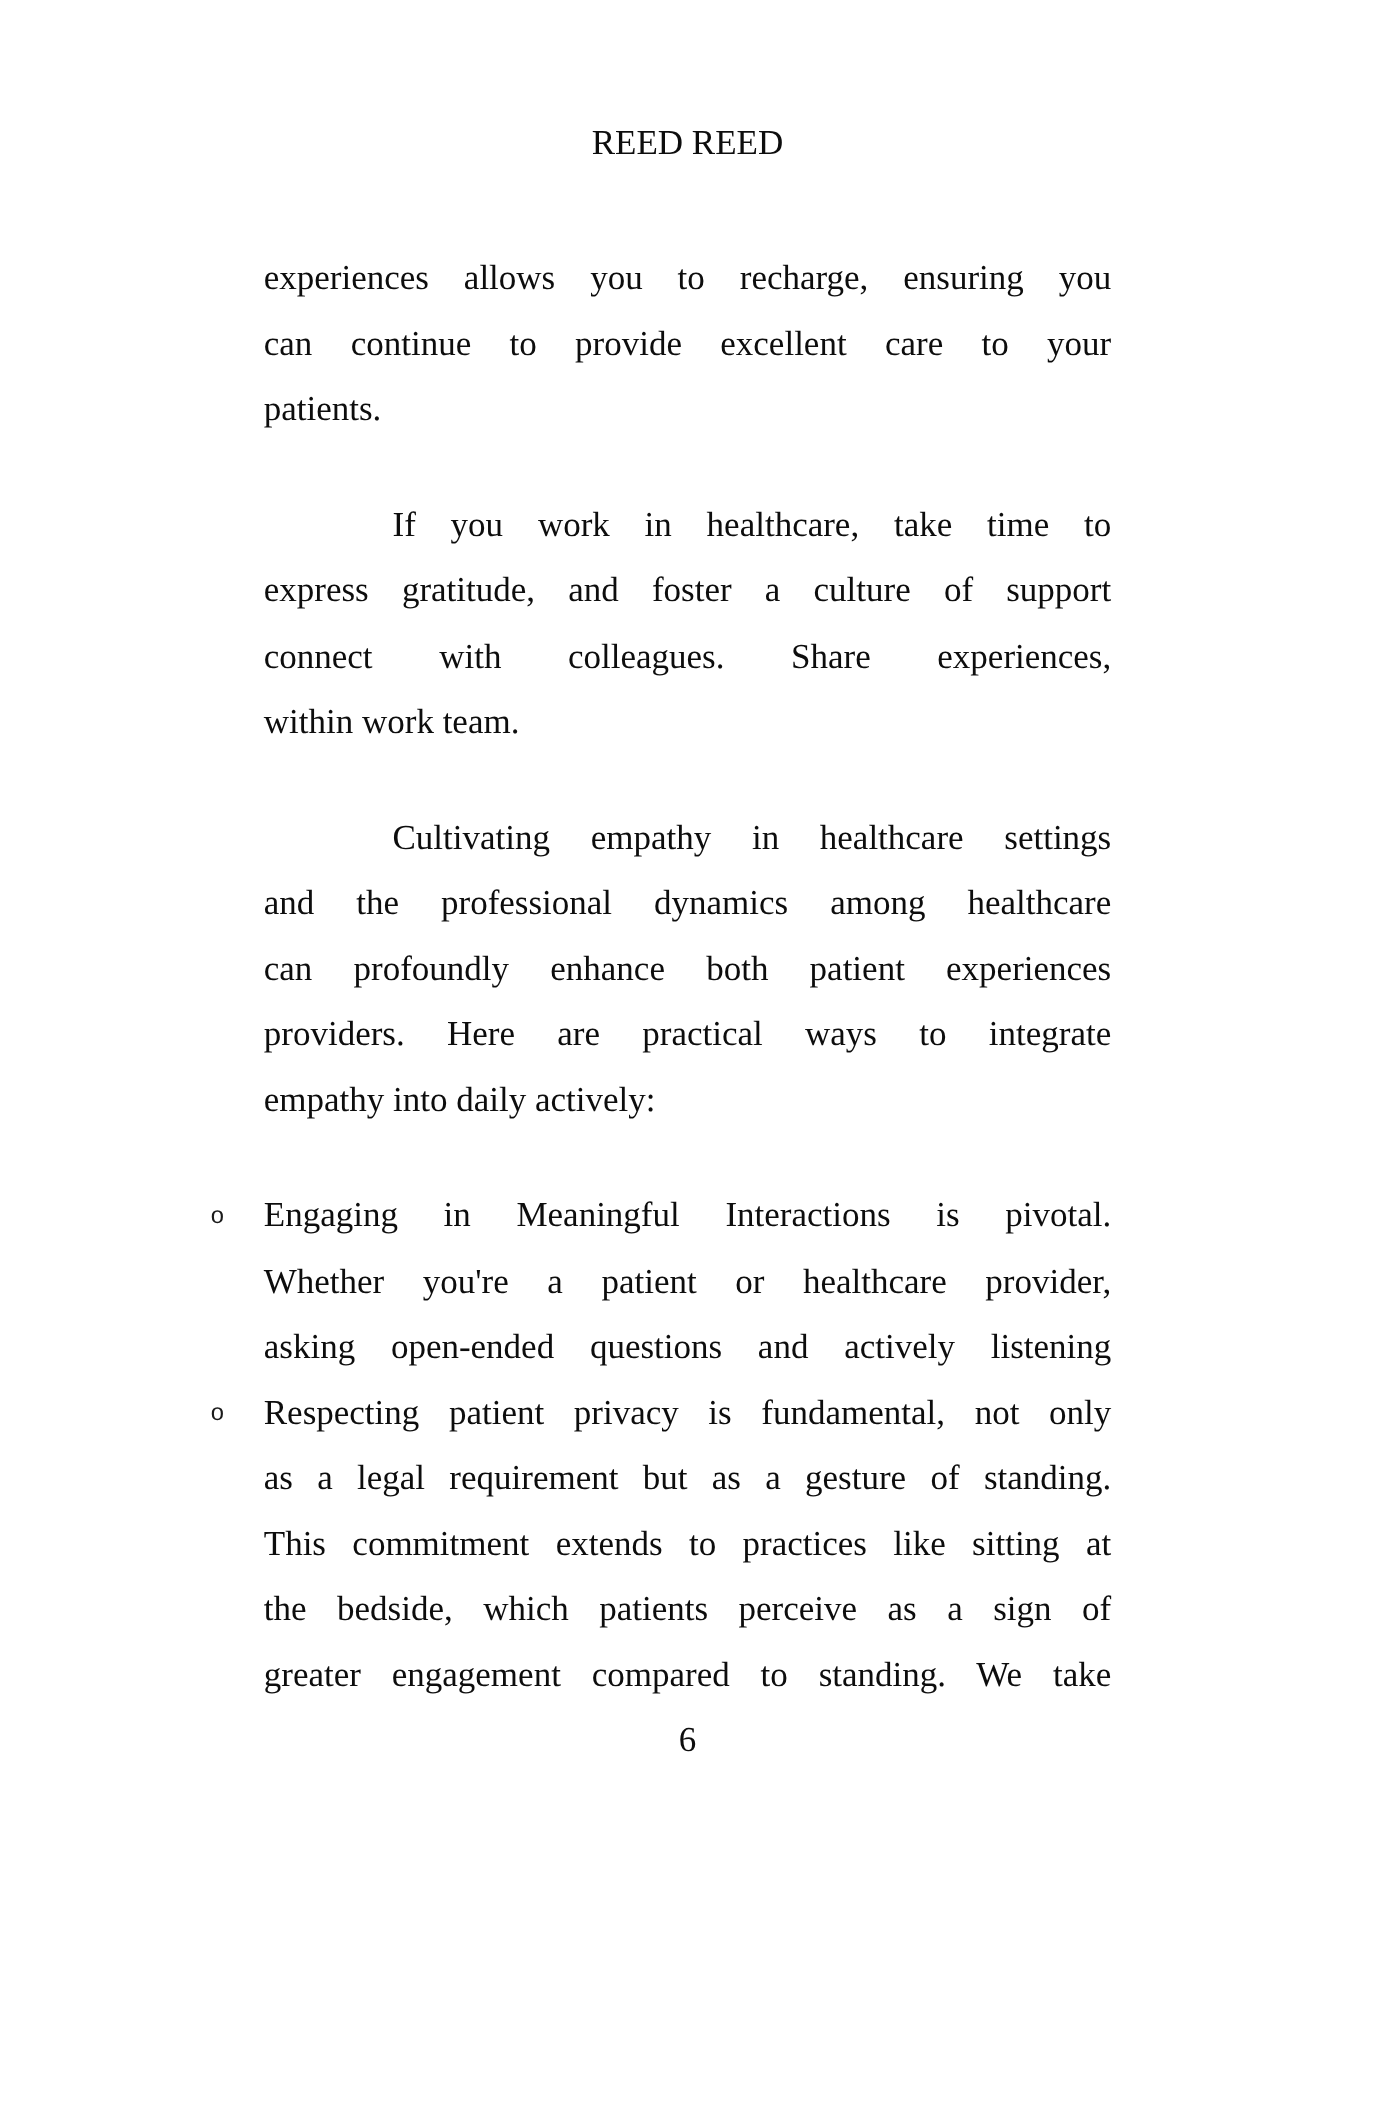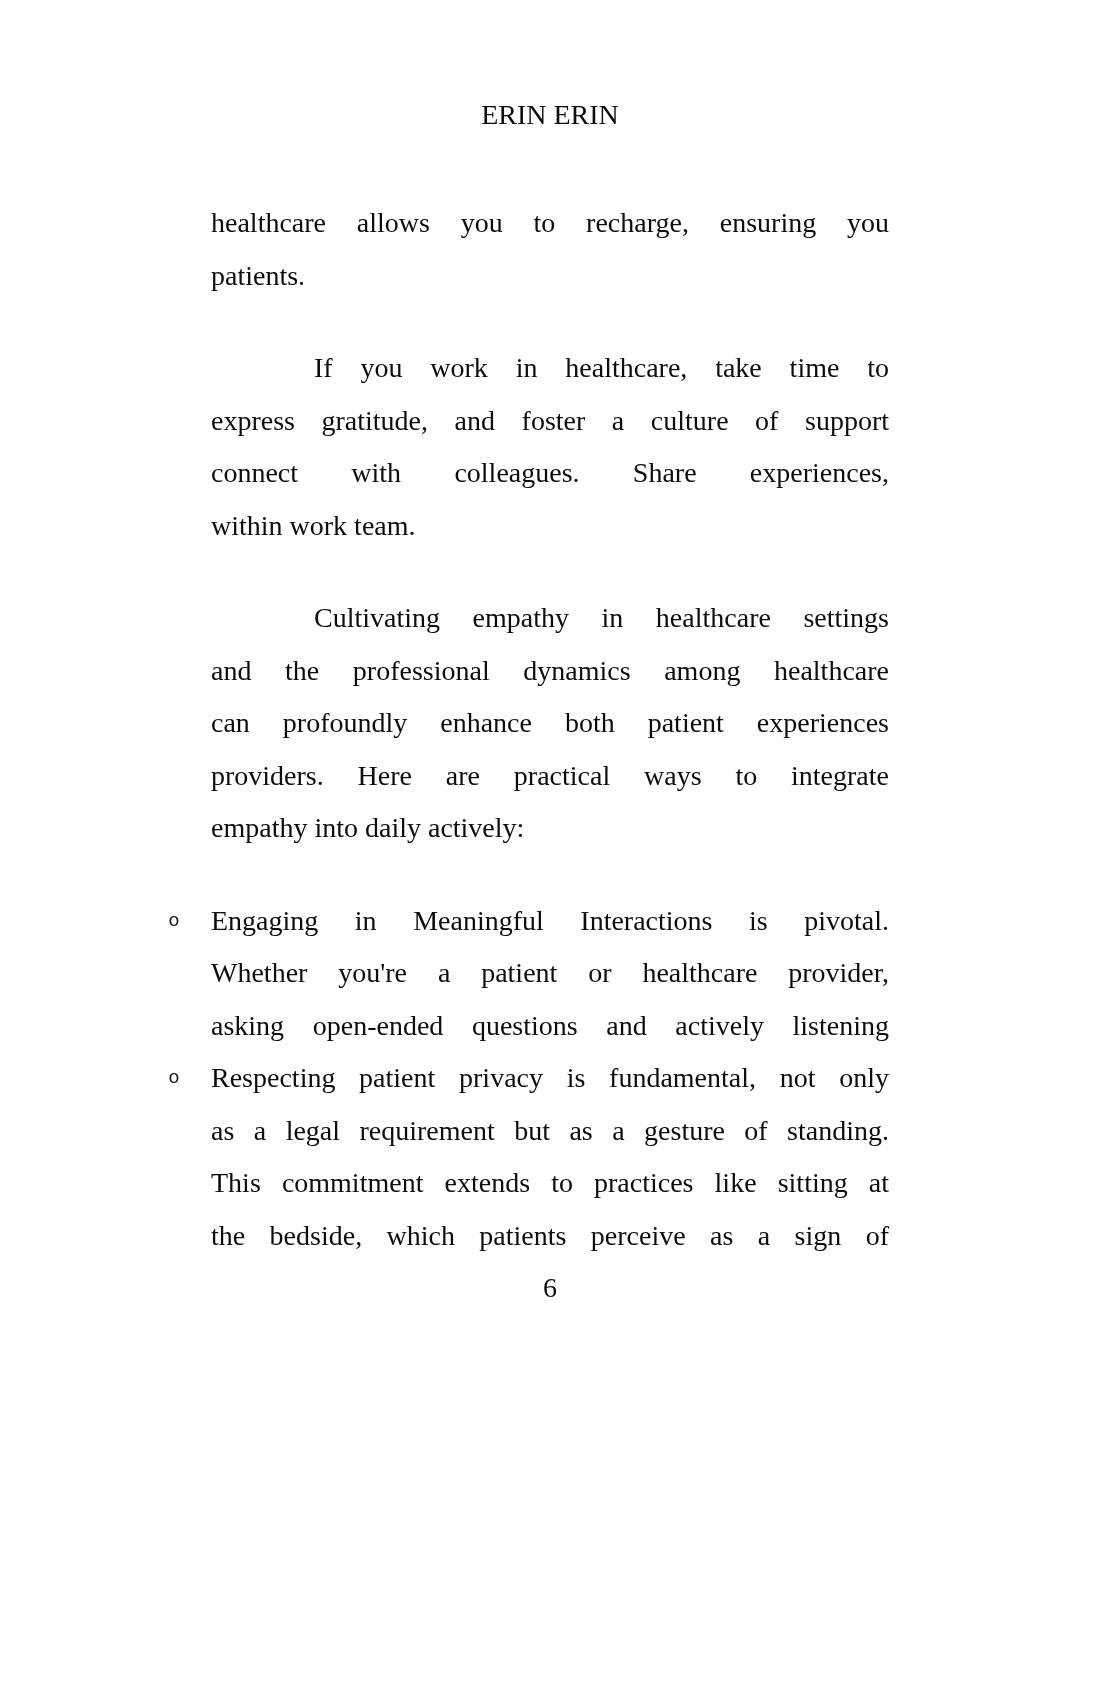--- a/index.html
+++ b/index.html
@@ -68,24 +68,25 @@
     font-size: 28px;
     line-height: 52.5px;
   }
 </style>
 </head>
 <body>
 
 <div class="page">
   <div class="content">
 
-    <div class="running-header">ERIN ERIN</div>
+    <div class="running-header">REED REED</div>
 
     <div class="para">
-      <div class="line">healthcare allows you to recharge, ensuring you</div>
+      <div class="line">experiences allows you to recharge, ensuring you</div>
+      <div class="line">can continue to provide excellent care to your</div>
       <div class="line last">patients.</div>
     </div>
 
     <div class="para">
       <div class="line indent">If you work in healthcare, take time to</div>
       <div class="line">express gratitude, and foster a culture of support</div>
       <div class="line">connect with colleagues. Share experiences,</div>
       <div class="line last">within work team.</div>
     </div>
 
@@ -105,20 +106,21 @@
         <div class="line">Whether you're a patient or healthcare provider,</div>
         <div class="line">asking open-ended questions and actively listening</div>
       </div>
 
       <div class="bullet-item">
         <span class="bullet-marker">o</span>
         <div class="line">Respecting patient privacy is fundamental, not only</div>
         <div class="line">as a legal requirement but as a gesture of standing.</div>
         <div class="line">This commitment extends to practices like sitting at</div>
         <div class="line">the bedside, which patients perceive as a sign of</div>
+        <div class="line">greater engagement compared to standing. We take</div>
       </div>
 
     </div>
 
     <div class="page-number">6</div>
 
   </div>
 </div>
 
 </body></html>

